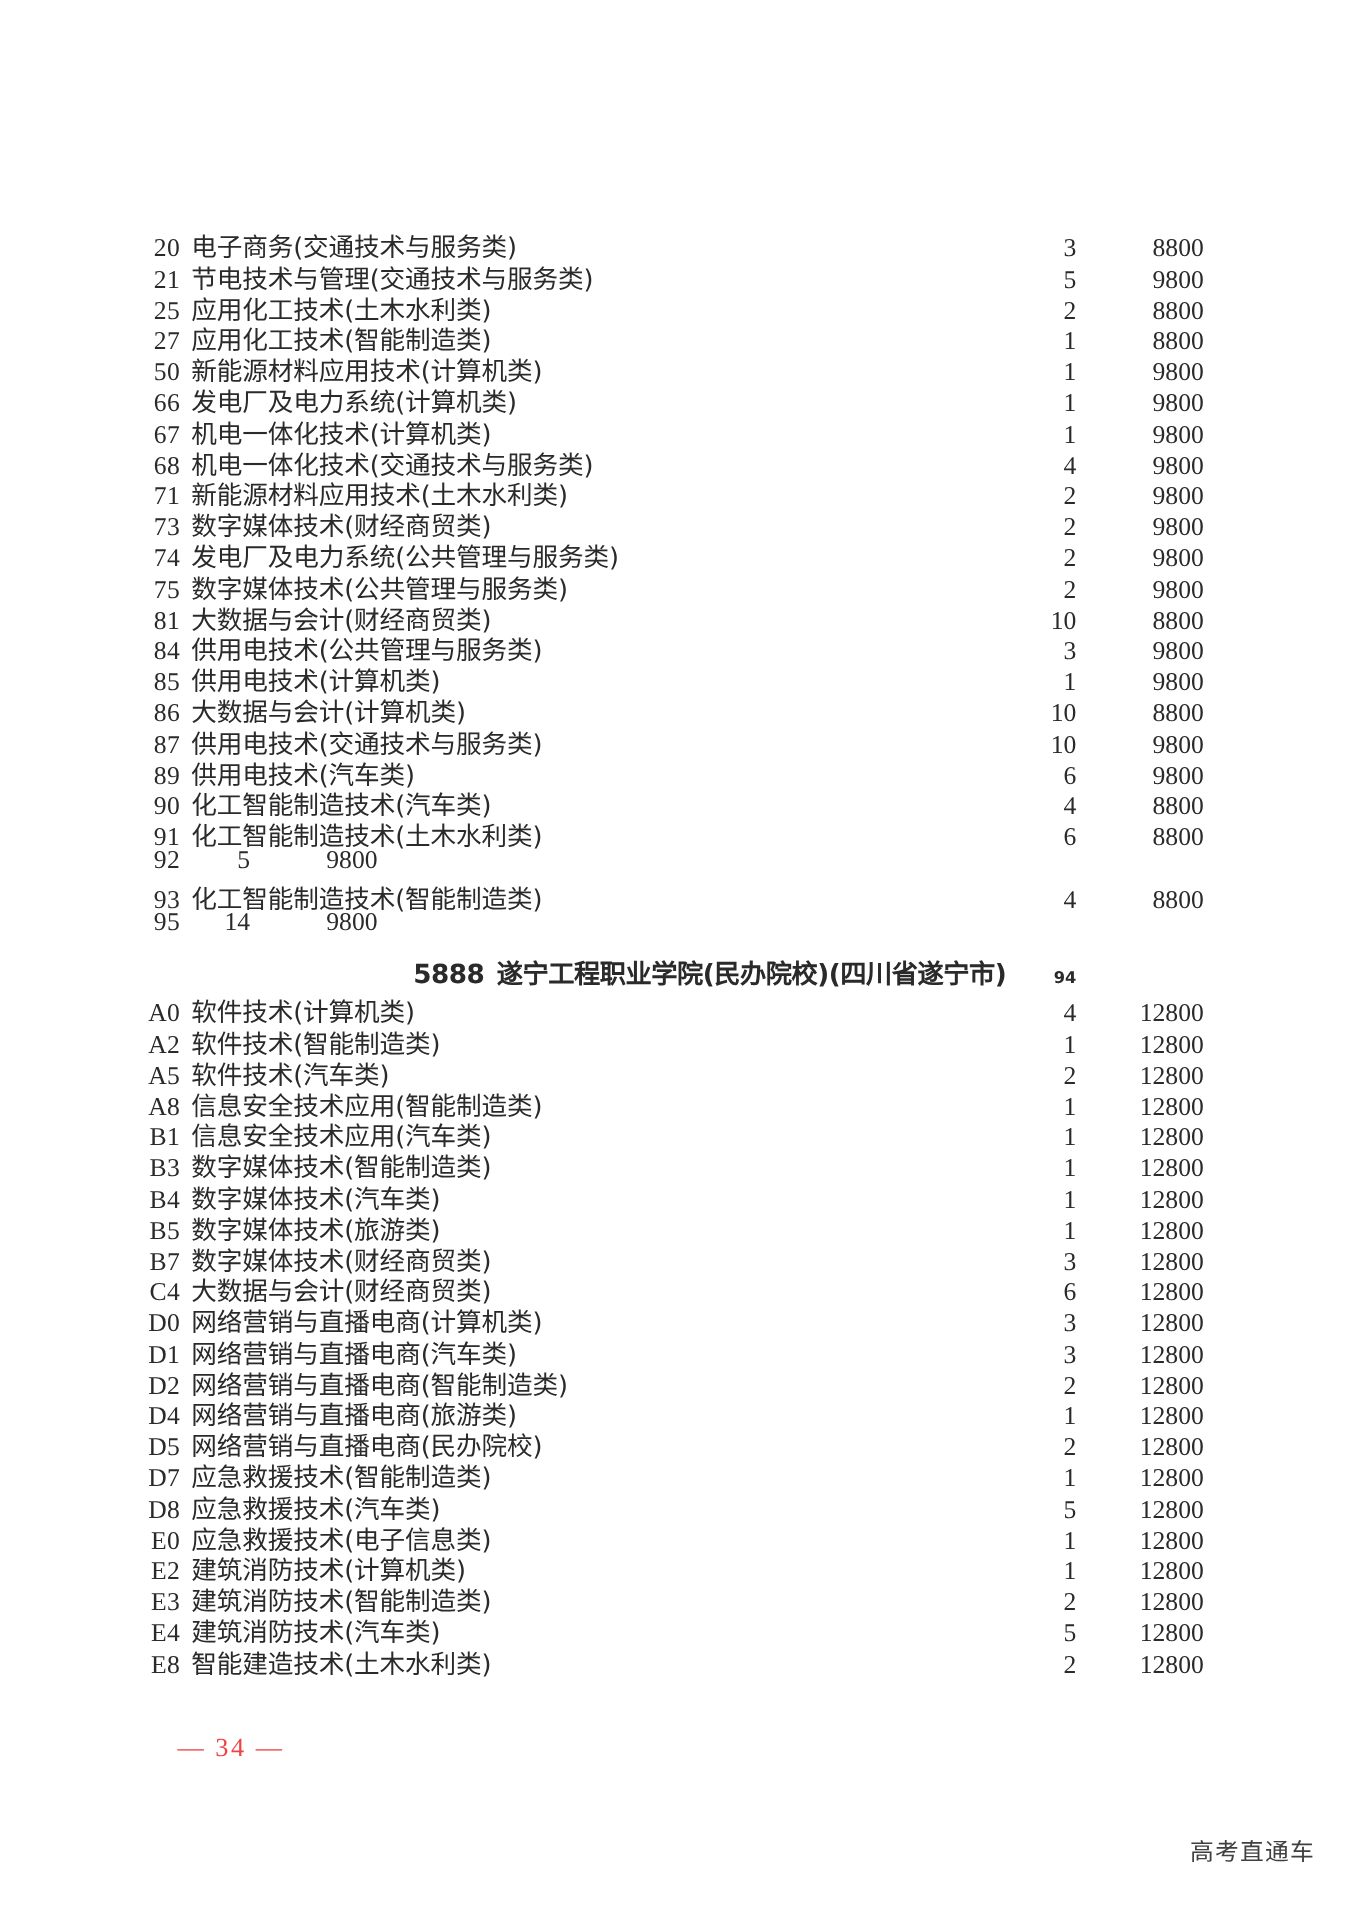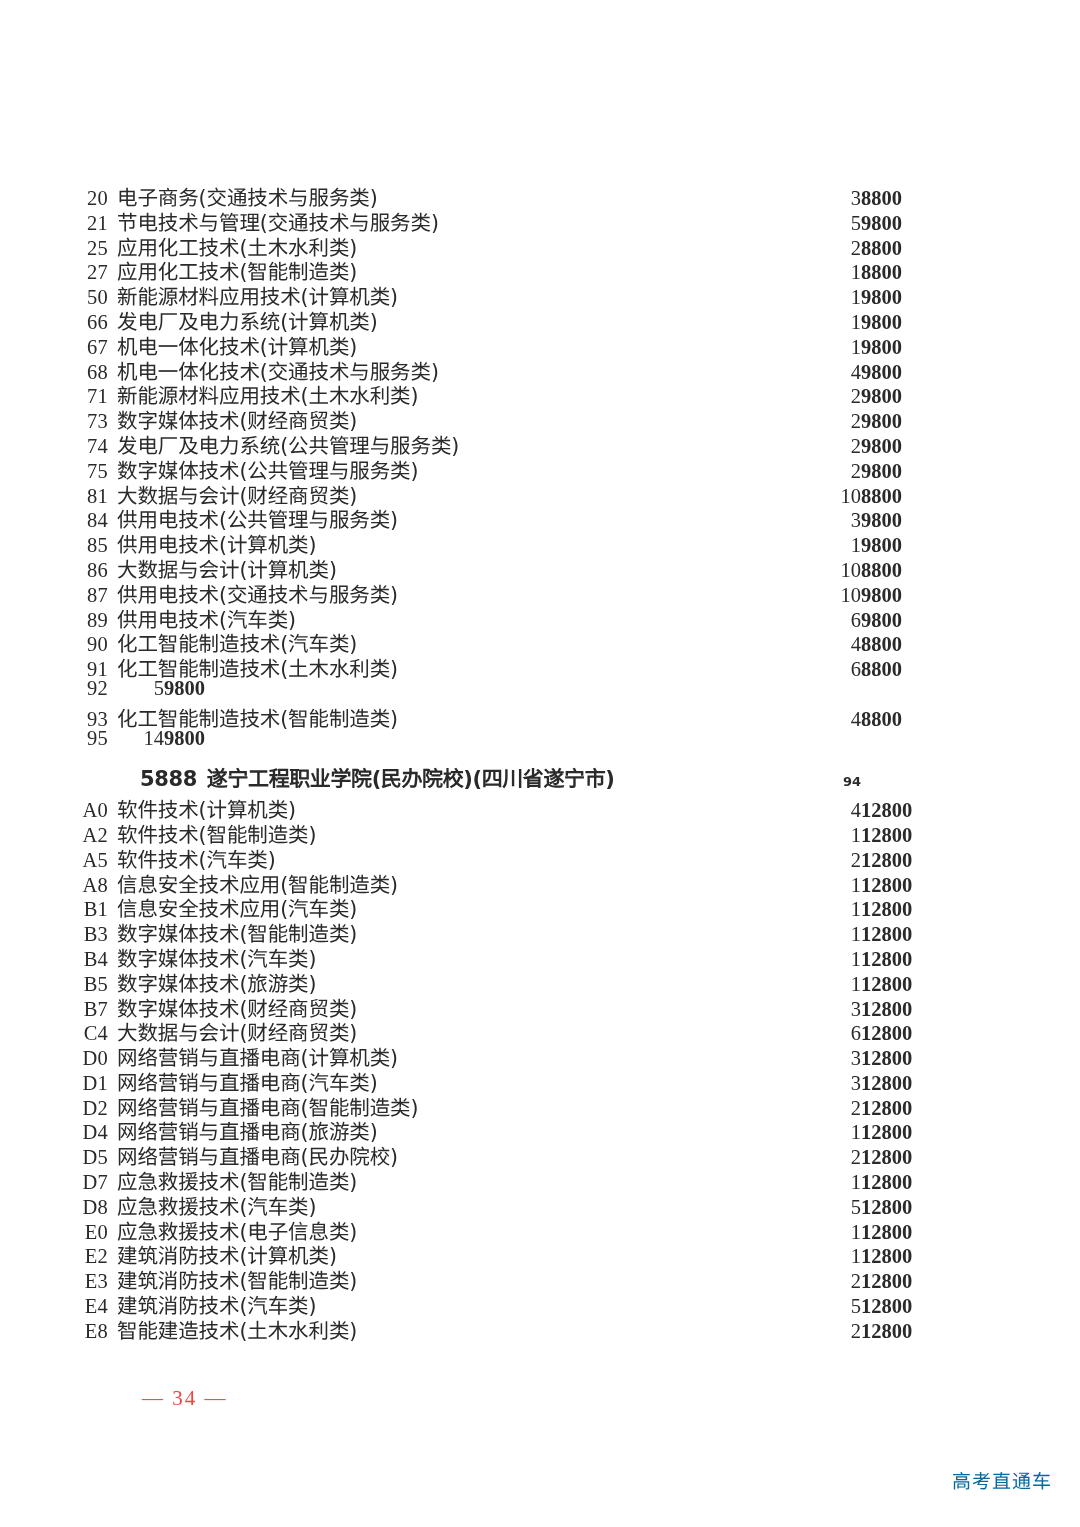--- a/index.html
+++ b/index.html
@@ -22,21 +22,21 @@
     position: absolute;
     left: 0;
     top: 181px;
     width: 1080px;
   }
 
   .plan-row {
     display: flex;
     align-items: baseline;
     height: 24.8px;
-    padding-left: 72px;
+    padding-left: 108px;
     padding-right: 117px;
     box-sizing: border-box;
     white-space: nowrap;
   }
 
   .col-code {
     width: 36px;
     flex: 0 0 36px;
     text-align: right;
     font-size: 20.5px;
@@ -53,22 +53,22 @@
   .col-count {
     width: 56px;
     flex: 0 0 56px;
     text-align: right;
     font-size: 20.5px;
   }
 
   .col-fee {
     width: 102px;
     flex: 0 0 102px;
-    font-size: 20.5px;
-    font-weight: bold;
+    text-align: right;
+    font-size: 20.5px;
   }
 
   
   .school-row {
     display: flex;
     align-items: baseline;
     height: 24.8px;
     padding-left: 140px;
     padding-right: 117px;
     box-sizing: border-box;
@@ -76,20 +76,21 @@
     margin-top: 11px;
     margin-bottom: 6px;
     font-weight: bold;
   }
   .school-row .school-main {
     flex: 1 1 auto;
     font-size: 21px;
     font-family: "DejaVu Sans", "Liberation Sans", sans-serif;
     font-weight: bold;
     letter-spacing: -0.4px;
+    text-align: right;
   }
   .school-row .school-code {
     margin-right: 10px;
   }
   .school-row .col-count {
     font-family: "DejaVu Sans", "Liberation Sans", sans-serif;
     font-weight: bold;
     font-size: 13px;
   }
   .school-row .col-fee {
@@ -112,21 +113,21 @@
     color: #ef4444;
     letter-spacing: 2px;
   }
 
   .watermark {
     position: absolute;
     right: 28px;
     top: 1466px;
     font-family: "DejaVu Sans", "Liberation Sans", sans-serif;
     font-size: 19px;
-    color: #0369a1;
+    color: #404040;
     letter-spacing: 1px;
     white-space: nowrap;
   }
 </style>
 </head>
 <body>
 
 <div class="page">
 
   <div class="doc-body">

